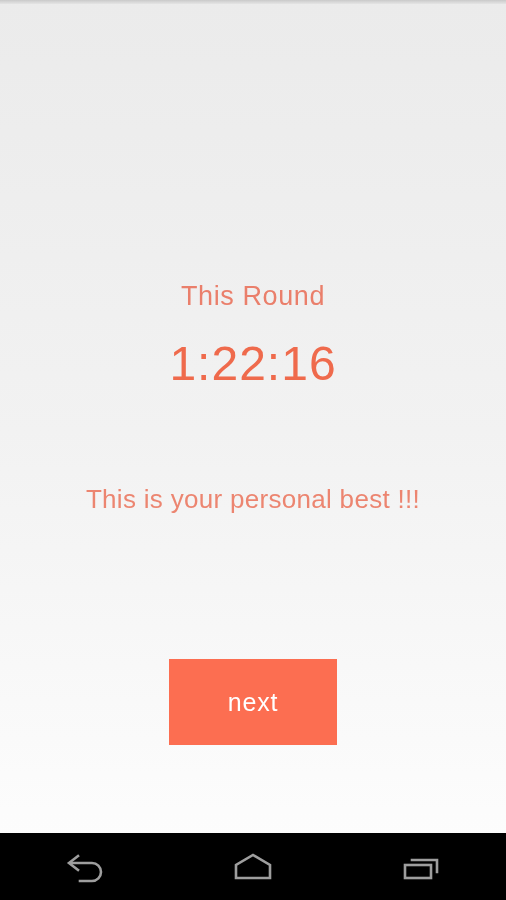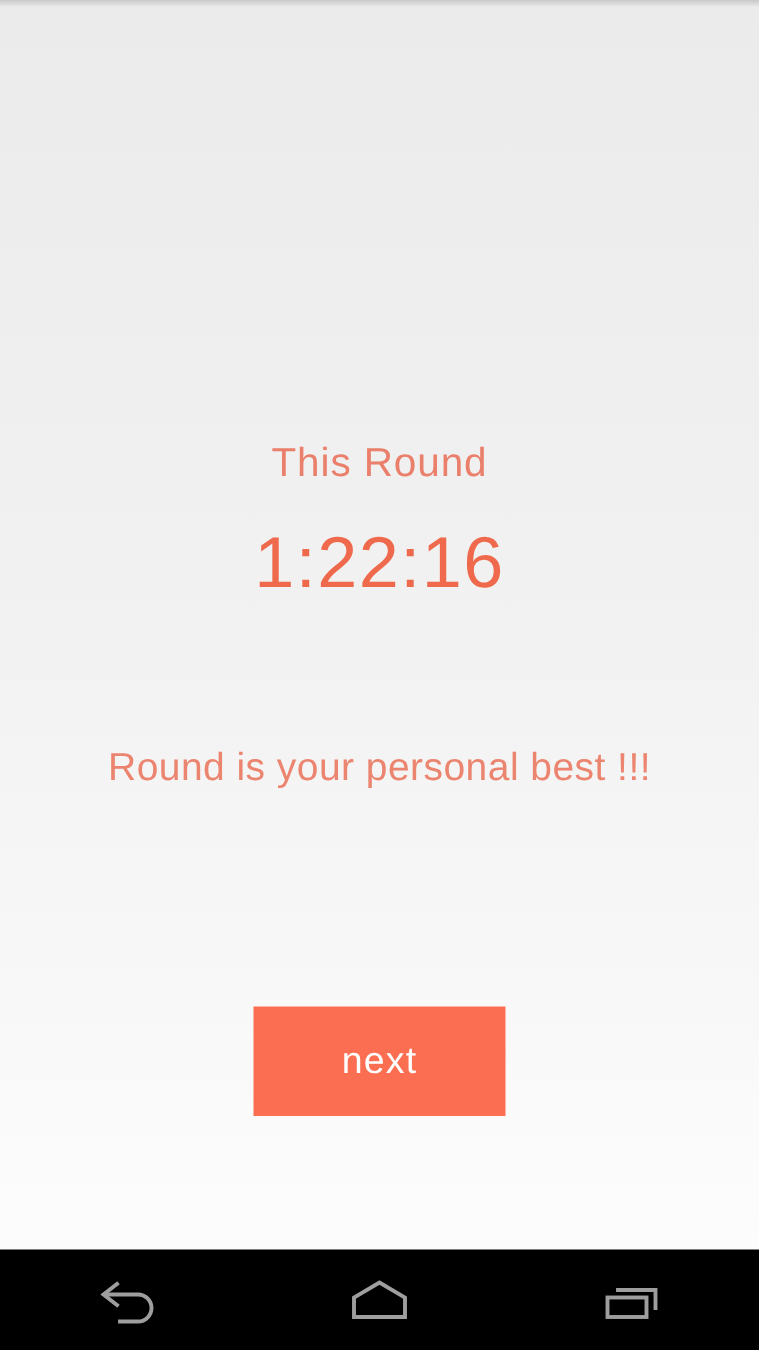--- a/index.html
+++ b/index.html
@@ -22,21 +22,21 @@
     top: 0;
     left: 0;
     width: 506px;
     height: 4px;
     background: linear-gradient(to bottom, #c9c9c9 0%, #d6d6d6 45%, #e4e4e4 100%);
   }
 
   
   .content {
     position: absolute;
-    top: 16px;
+    top: 4px;
     left: 0;
     width: 506px;
     height: 829px;
     border-radius: 25px;
   }
 
   .round-title {
     position: absolute;
     top: 277px;
     left: 0;
@@ -73,21 +73,21 @@
     letter-spacing: 0.3px;
     color: #ec8570;
     white-space: nowrap;
   }
 
   .next-button {
     position: absolute;
     top: 655px;
     left: 169px;
     width: 168px;
-    height: 73px;
+    height: 86px;
     background: #fc6e51;
     border: none;
     border-radius: 0;
     padding: 0;
     cursor: pointer;
     display: flex;
     align-items: center;
     justify-content: center;
     font-family: "Liberation Sans", sans-serif;
     font-size: 25px;
@@ -124,21 +124,21 @@
 <div id="screen">
 
   <div class="top-edge"></div>
 
   <div class="content">
 
     <div class="round-title">This Round</div>
 
     <div class="timer">1:22:16</div>
 
-    <div class="best-message">Round is your personal best !!!</div>
+    <div class="best-message">This is your personal best !!!</div>
 
     <button class="next-button">next</button>
 
   </div>
 
   <div class="nav-bar">
 
     <div class="nav-btn">
       <span>
         <svg width="46" height="34" viewBox="0 0 46 34">

